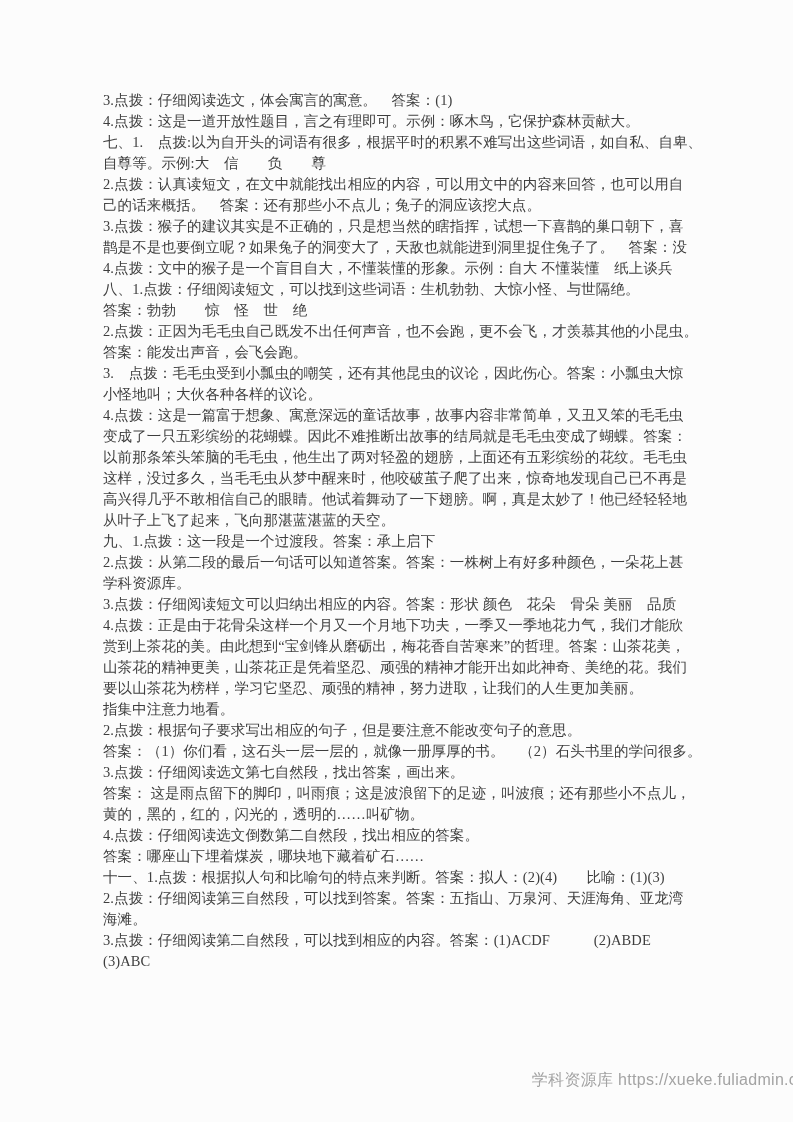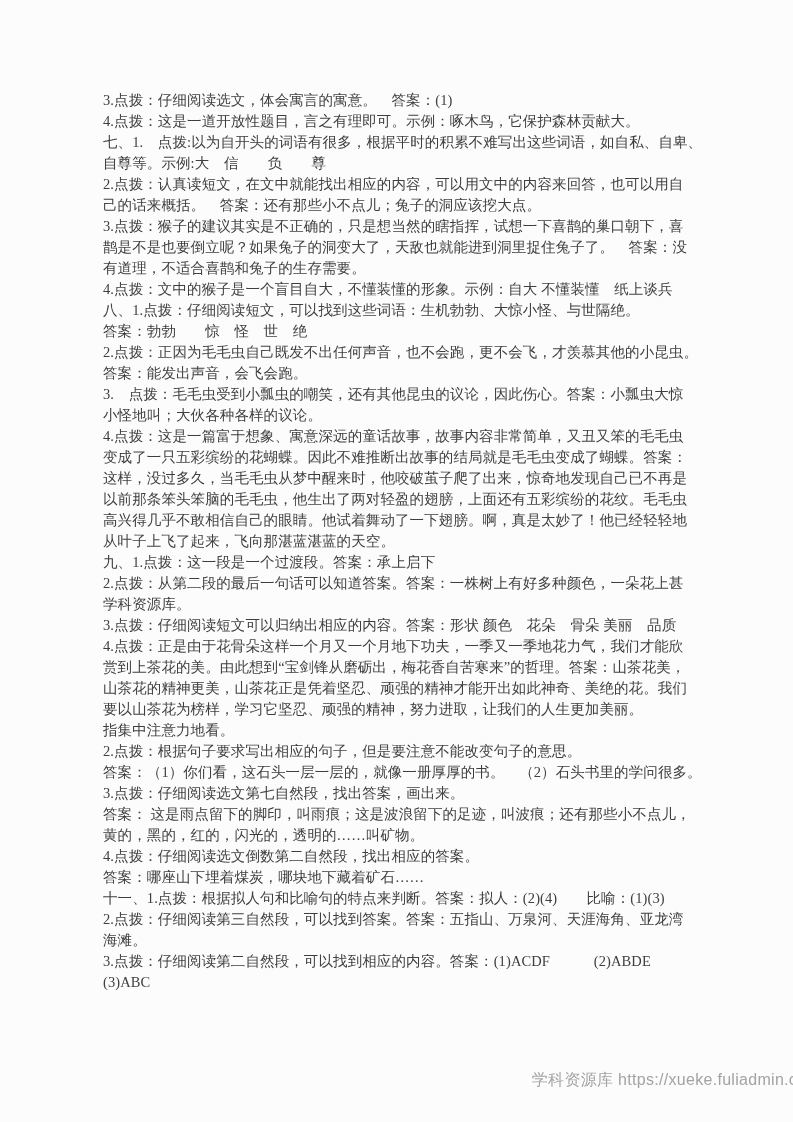--- a/index.html
+++ b/index.html
@@ -48,32 +48,31 @@
 <div class="page">
   <div class="content">
       <div class="line">3.点拨：仔细阅读选文，体会寓言的寓意。　答案：(1)</div>
       <div class="line">4.点拨：这是一道开放性题目，言之有理即可。示例：啄木鸟，它保护森林贡献大。</div>
       <div class="line">七、1.　点拨:以为自开头的词语有很多，根据平时的积累不难写出这些词语，如自私、自卑、</div>
       <div class="line">自尊等。示例:大　信　　负　　尊</div>
       <div class="line">2.点拨：认真读短文，在文中就能找出相应的内容，可以用文中的内容来回答，也可以用自</div>
       <div class="line">己的话来概括。　答案：还有那些小不点儿；兔子的洞应该挖大点。</div>
       <div class="line">3.点拨：猴子的建议其实是不正确的，只是想当然的瞎指挥，试想一下喜鹊的巢口朝下，喜</div>
       <div class="line">鹊是不是也要倒立呢？如果兔子的洞变大了，天敌也就能进到洞里捉住兔子了。　答案：没</div>
-      <div class="line">有道理，不适合喜鹊和兔子的生存需要。</div>
       <div class="line">4.点拨：文中的猴子是一个盲目自大，不懂装懂的形象。示例：自大 不懂装懂　纸上谈兵</div>
       <div class="line">八、1.点拨：仔细阅读短文，可以找到这些词语：生机勃勃、大惊小怪、与世隔绝。</div>
       <div class="line">答案：勃勃　　惊　怪　世　绝</div>
       <div class="line">2.点拨：正因为毛毛虫自己既发不出任何声音，也不会跑，更不会飞，才羡慕其他的小昆虫。</div>
       <div class="line">答案：能发出声音，会飞会跑。</div>
       <div class="line">3.　点拨：毛毛虫受到小瓢虫的嘲笑，还有其他昆虫的议论，因此伤心。答案：小瓢虫大惊</div>
       <div class="line">小怪地叫；大伙各种各样的议论。</div>
       <div class="line">4.点拨：这是一篇富于想象、寓意深远的童话故事，故事内容非常简单，又丑又笨的毛毛虫</div>
       <div class="line">变成了一只五彩缤纷的花蝴蝶。因此不难推断出故事的结局就是毛毛虫变成了蝴蝶。答案：</div>
+      <div class="line">以前那条笨头笨脑的毛毛虫，他生出了两对轻盈的翅膀，上面还有五彩缤纷的花纹。毛毛虫</div>
       <div class="line">这样，没过多久，当毛毛虫从梦中醒来时，他咬破茧子爬了出来，惊奇地发现自己已不再是</div>
-      <div class="line">以前那条笨头笨脑的毛毛虫，他生出了两对轻盈的翅膀，上面还有五彩缤纷的花纹。毛毛虫</div>
       <div class="line">高兴得几乎不敢相信自己的眼睛。他试着舞动了一下翅膀。啊，真是太妙了！他已经轻轻地</div>
       <div class="line">从叶子上飞了起来，飞向那湛蓝湛蓝的天空。</div>
       <div class="line">九、1.点拨：这一段是一个过渡段。答案：承上启下</div>
       <div class="line">2.点拨：从第二段的最后一句话可以知道答案。答案：一株树上有好多种颜色，一朵花上甚</div>
       <div class="line">学科资源库。</div>
       <div class="line">3.点拨：仔细阅读短文可以归纳出相应的内容。答案：形状 颜色　花朵　骨朵 美丽　品质</div>
       <div class="line">4.点拨：正是由于花骨朵这样一个月又一个月地下功夫，一季又一季地花力气，我们才能欣</div>
       <div class="line">赏到上茶花的美。由此想到“宝剑锋从磨砺出，梅花香自苦寒来”的哲理。答案：山茶花美，</div>
       <div class="line">山茶花的精神更美，山茶花正是凭着坚忍、顽强的精神才能开出如此神奇、美绝的花。我们</div>
       <div class="line">要以山茶花为榜样，学习它坚忍、顽强的精神，努力进取，让我们的人生更加美丽。</div>

